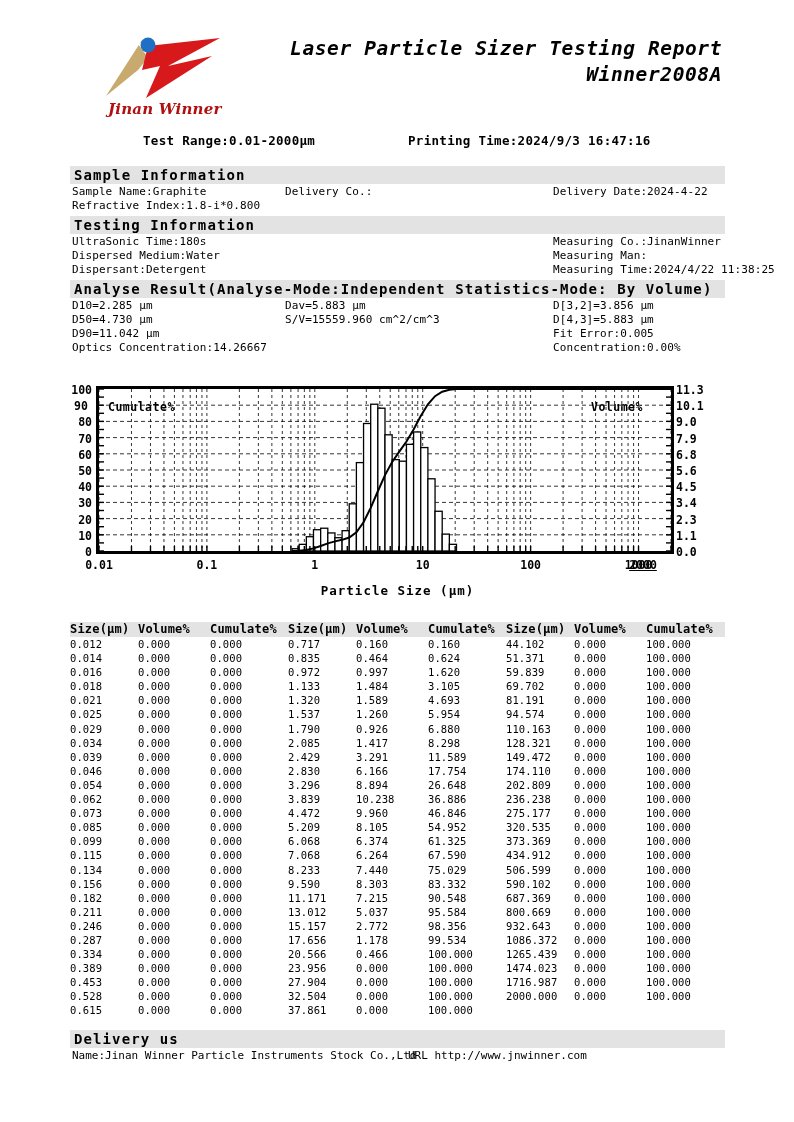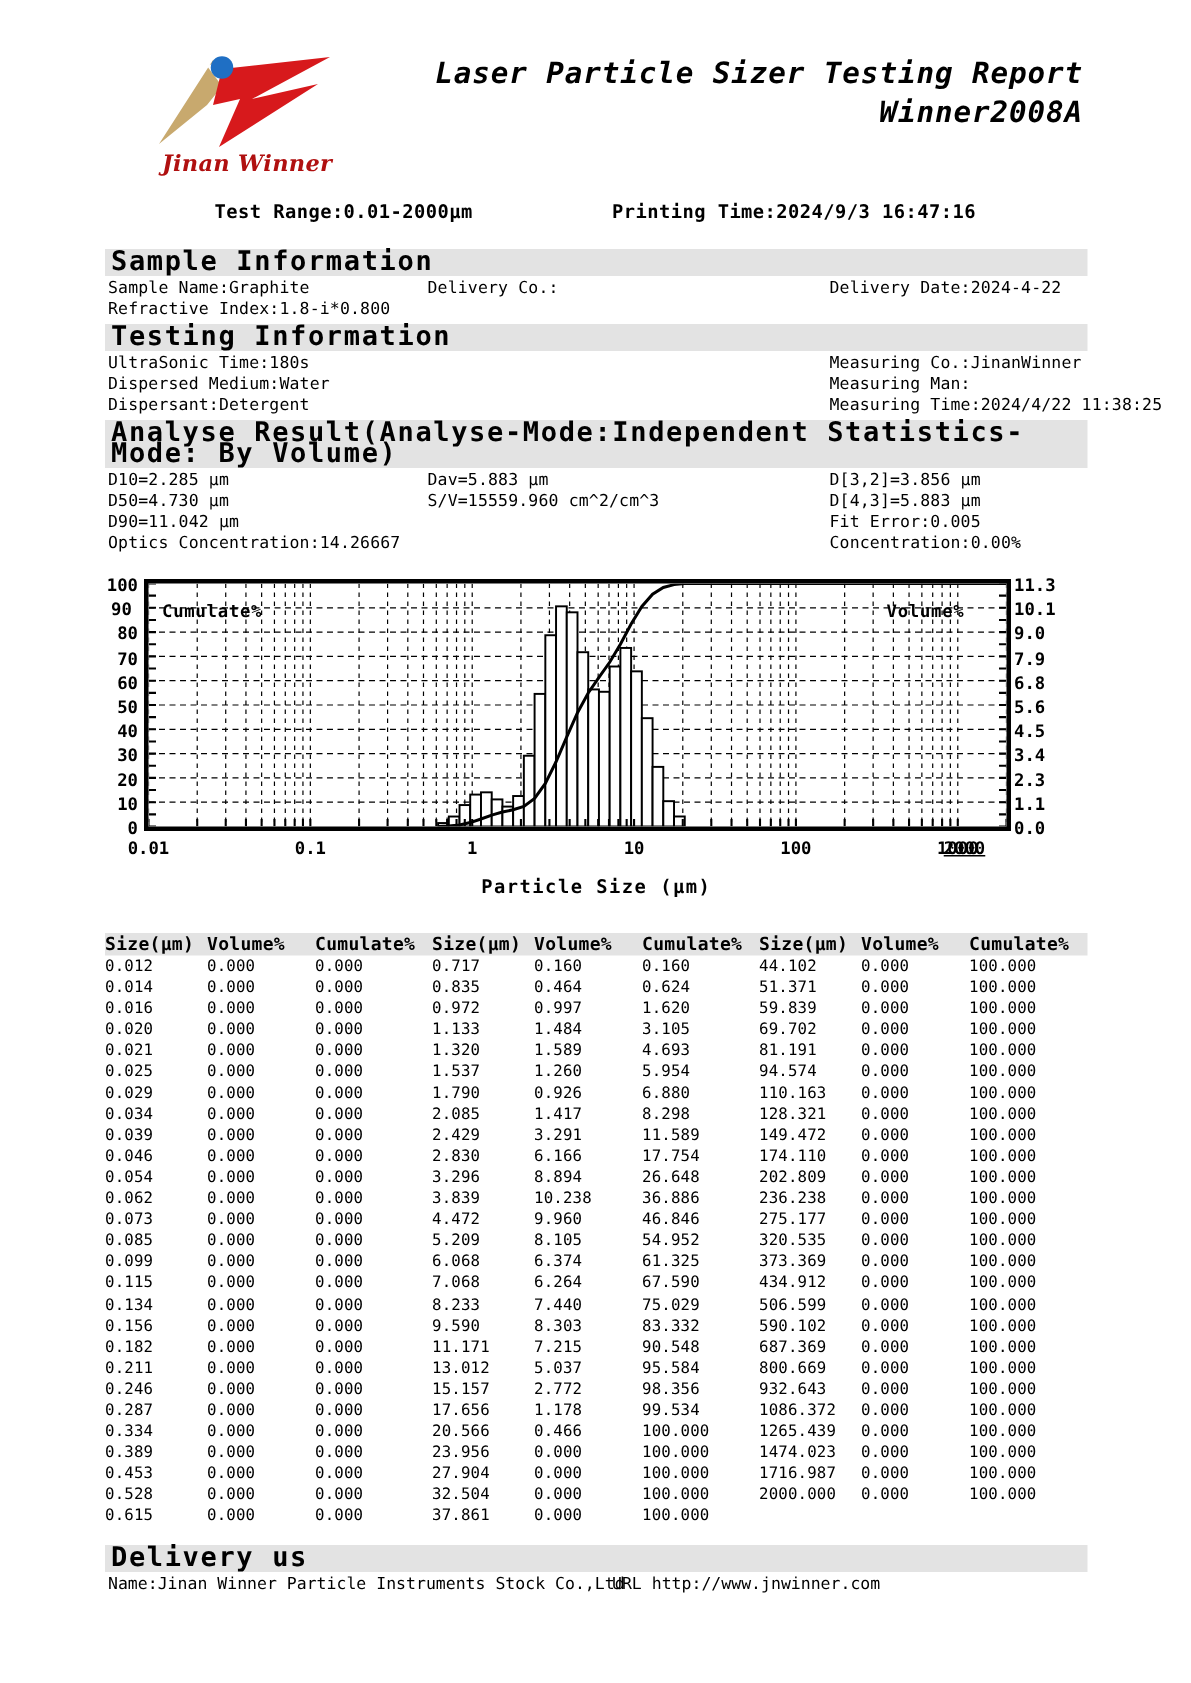--- a/index.html
+++ b/index.html
@@ -60,21 +60,21 @@
     font-weight: bold;
     letter-spacing: 0.3px;
   }
   .testrange-row .tr-left { position: absolute; left: 143px; white-space: nowrap; }
   .testrange-row .tr-right { position: absolute; left: 408px; white-space: nowrap; }
 
   
   .content { position: absolute; left: 70px; top: 166px; width: 655px; }
   .sec-bar {
     background: #e3e3e3;
-    font-size: 18px;
+    font-size: 14px;
     font-weight: bold;
     letter-spacing: 1.1px;
     padding: 2px 4px 2px 4px;
     line-height: 14px;
     margin-bottom: 1px;
   }
   .rowline {
     position: relative;
     height: 14px;
     font-size: 11px;
@@ -492,21 +492,21 @@
             <div class="td-size">0.014</div>
             <div class="td-vol">0.000</div>
             <div class="td-cum">0.000</div>
           </div>
           <div class="trow">
             <div class="td-size">0.016</div>
             <div class="td-vol">0.000</div>
             <div class="td-cum">0.000</div>
           </div>
           <div class="trow">
-            <div class="td-size">0.020</div>
+            <div class="td-size">0.018</div>
             <div class="td-vol">0.000</div>
             <div class="td-cum">0.000</div>
           </div>
           <div class="trow">
             <div class="td-size">0.021</div>
             <div class="td-vol">0.000</div>
             <div class="td-cum">0.000</div>
           </div>
           <div class="trow">
             <div class="td-size">0.025</div>

